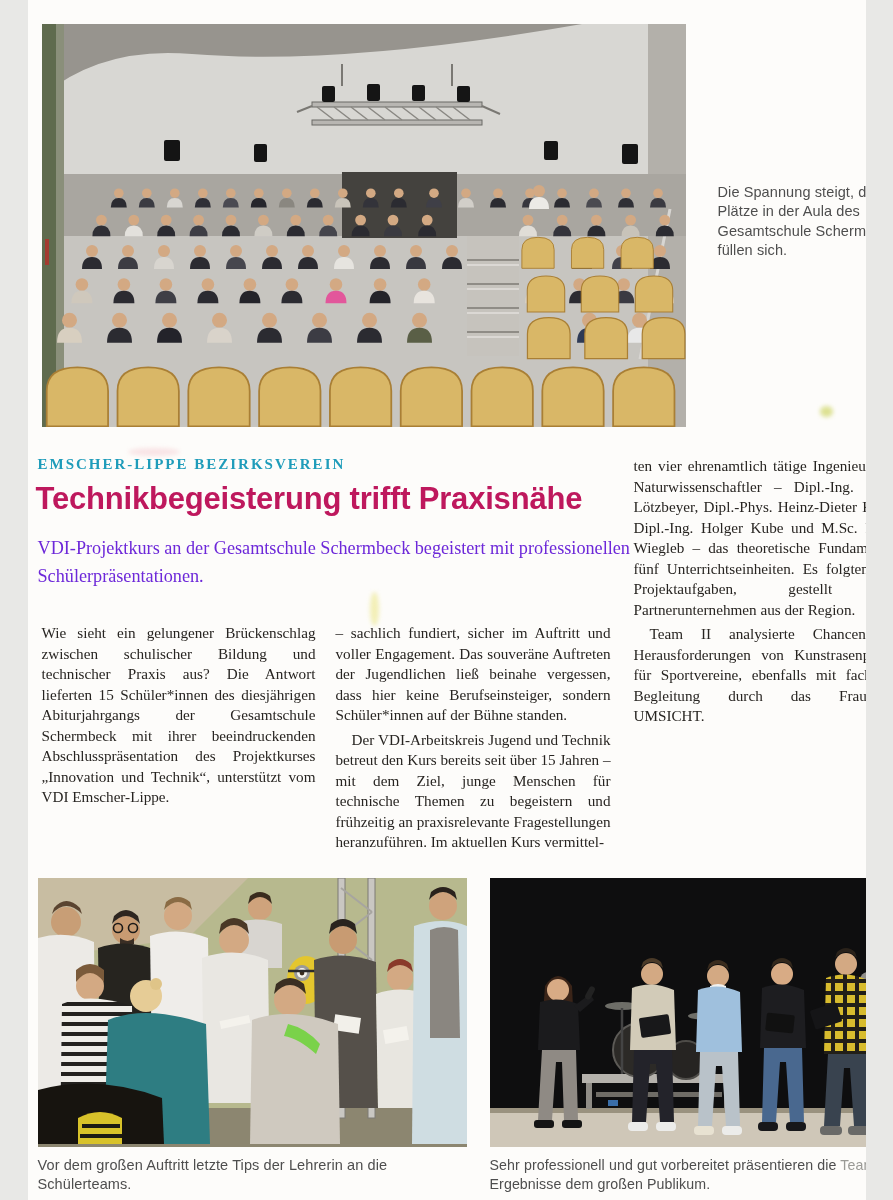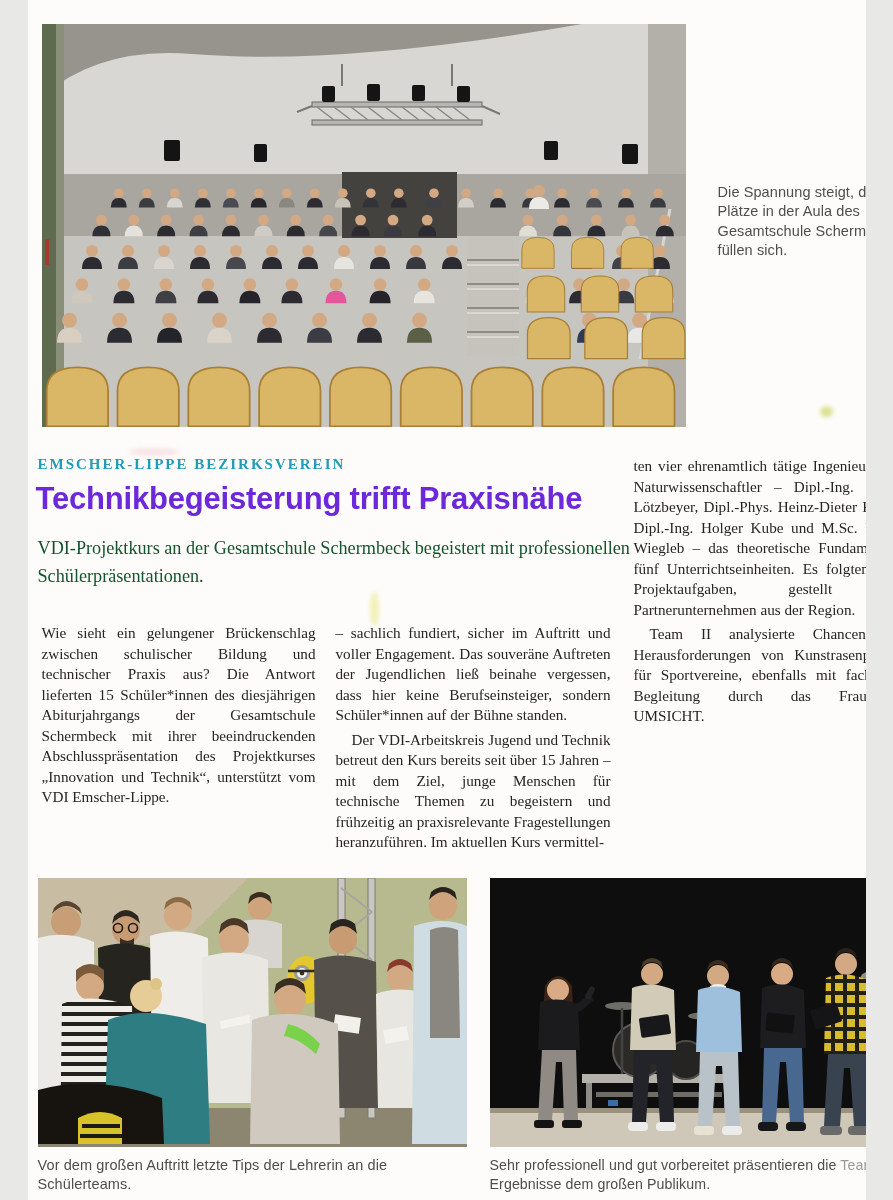--- a/index.html
+++ b/index.html
@@ -14,24 +14,24 @@
   .caption{
     font-family:"Liberation Sans", sans-serif;
     font-size:14.5px;line-height:1.34;color:#4e4e4e;letter-spacing:.1px;
   }
   .kicker{
     font-family:"Liberation Serif", serif;font-weight:bold;
     font-size:15px;letter-spacing:2px;color:#1f9cba;text-align:center;
   }
   .headline{
     font-family:"Liberation Sans", sans-serif;font-weight:bold;
-    font-size:31px;letter-spacing:-.2px;color:#6d28d9;line-height:1.1;
+    font-size:31px;letter-spacing:-.2px;color:#be185d;line-height:1.1;
   }
   .deck{
-    font-size:18.2px;line-height:1.55;color:#14532d;width:625px;
+    font-size:18.2px;line-height:1.55;color:#6d28d9;width:625px;
   }
   .col{
     width:282px;font-size:15.2px;line-height:20.5px;text-align:justify;
     hyphens:auto;-webkit-hyphens:auto;color:#272421;
   }
   .col p{margin:4px;}
   .col p.indent{text-indent:16px;}
   .smudge{border-radius:50%;filter:blur(2px);pointer-events:none;}
   .faded{color:#9a9a96;text-align:right;}
 </style>

